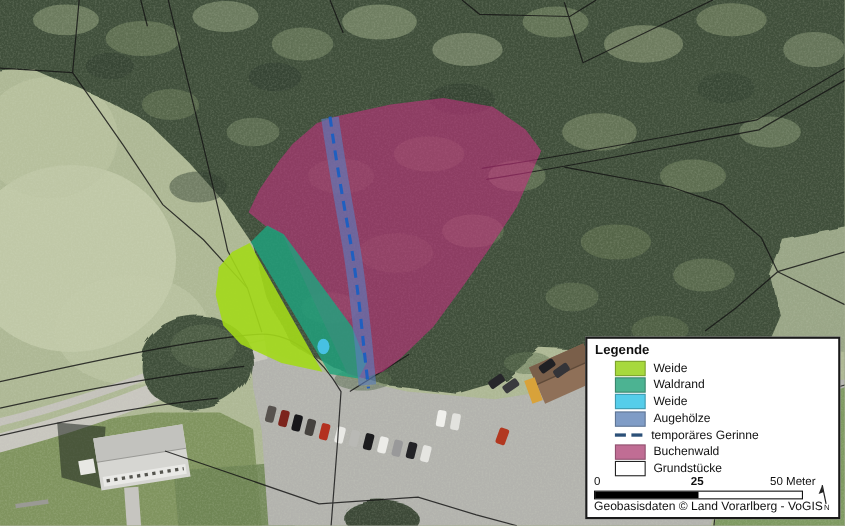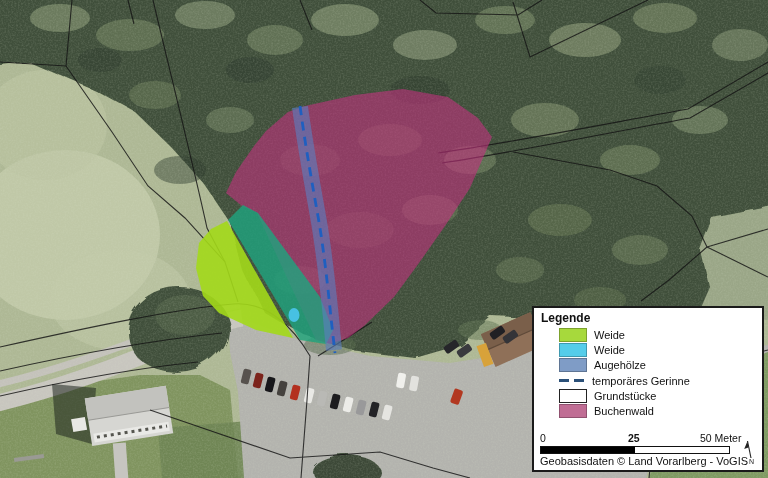--- a/index.html
+++ b/index.html
@@ -187,41 +187,45 @@
   </svg>
 
   <div class="legend">
     <div class="legend-title">Legende</div>
     <div class="legend-rows">
       <div class="legend-row">
         <span class="swatch" style="background-color: rgb(167, 217, 60);"></span>
         <span class="legend-label">Weide</span>
       </div>
       <div class="legend-row">
+        <span class="swatch" style="background-color: rgb(76, 179, 146);"></span>
+        <span class="legend-label">Waldrand</span>
+      </div>
+      <div class="legend-row">
         <span class="swatch" style="background-color: rgb(85, 205, 234);"></span>
         <span class="legend-label">Weide</span>
       </div>
       <div class="legend-row">
         <span class="swatch" style="background-color: rgb(127, 156, 198);"></span>
         <span class="legend-label">Augehölze</span>
       </div>
       <div class="legend-row">
         <span class="dash-swatch" style="color: rgb(43, 80, 120);">
             <span></span>
             <span></span>
           </span>
         <span class="legend-label">temporäres Gerinne</span>
       </div>
       <div class="legend-row">
+        <span class="swatch" style="background-color: rgb(192, 109, 148);"></span>
+        <span class="legend-label">Buchenwald</span>
+      </div>
+      <div class="legend-row">
         <span class="swatch outline" style="background-color: rgb(255, 255, 255);"></span>
         <span class="legend-label">Grundstücke</span>
-      </div>
-      <div class="legend-row">
-        <span class="swatch" style="background-color: rgb(192, 109, 148);"></span>
-        <span class="legend-label">Buchenwald</span>
       </div>
     </div>
 
     <div class="scale-block">
       <div class="scale-labels">
         <span class="t0">0</span>
         <span class="t25">25</span>
         <span class="t50">50 Meter</span>
       </div>
       <div class="scale-bar">

